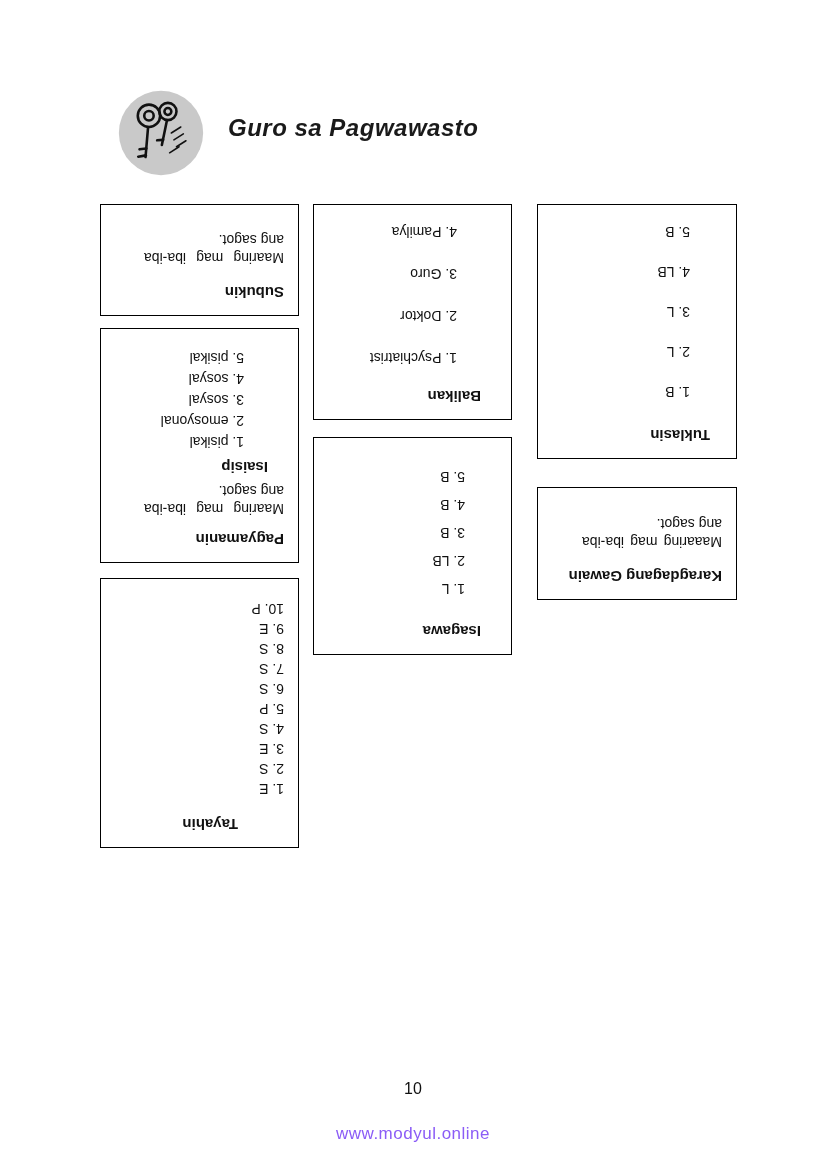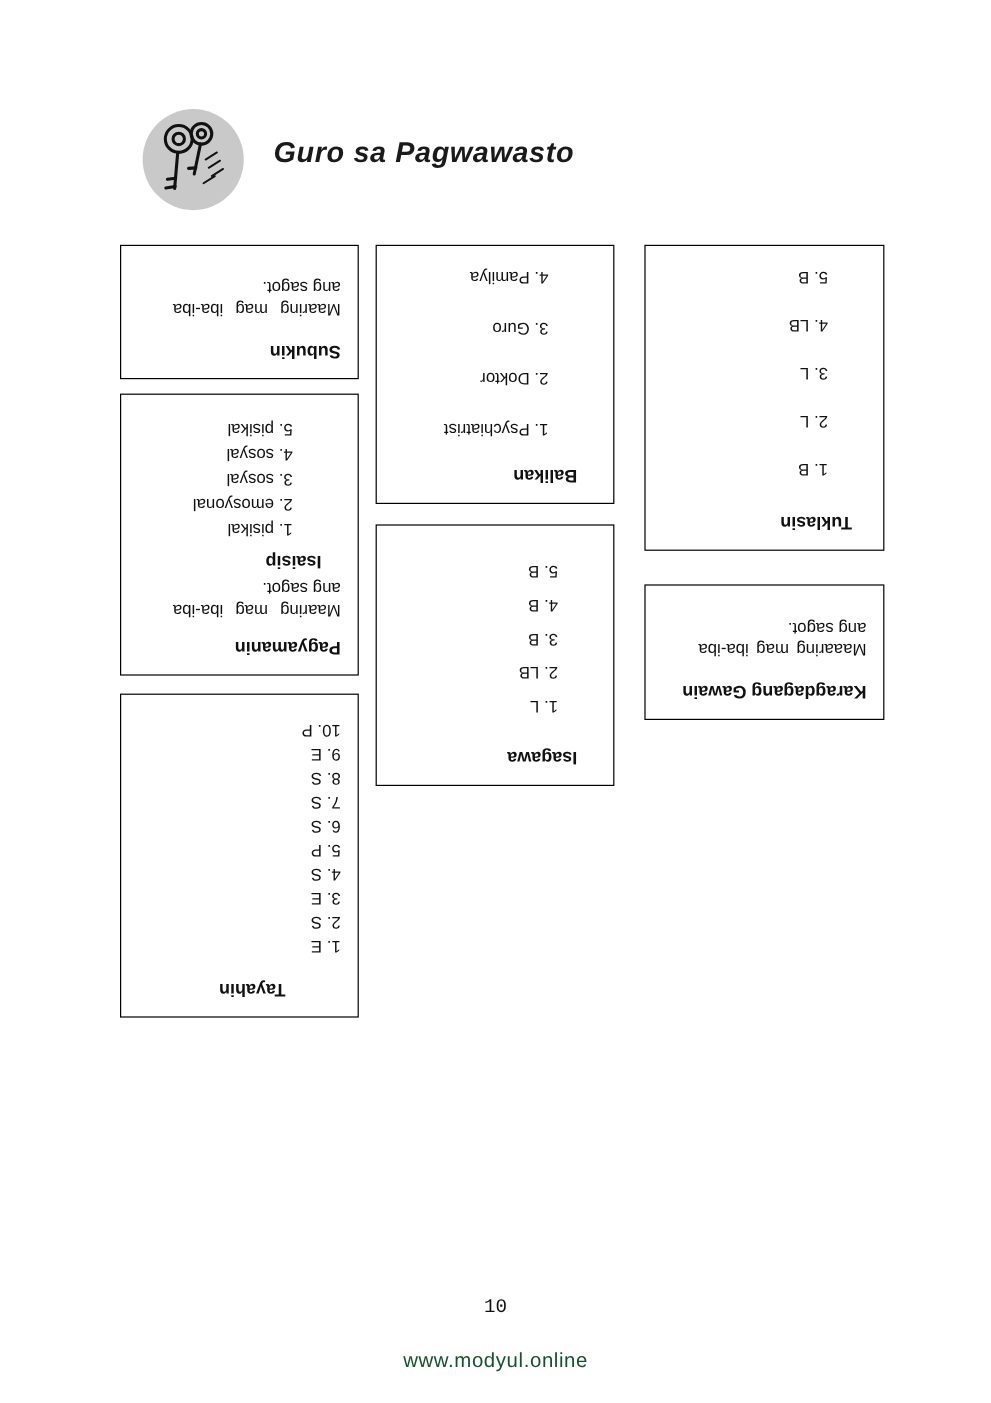--- a/index.html
+++ b/index.html
@@ -87,31 +87,31 @@
 
   .box-karagdagang { left: 537px; top: 487px; width: 200px; height: 113px; }
   .box-karagdagang .note { margin-top: 16px; }
 
   
   .page-number {
     position: absolute;
     left: 0; top: 1080px;
     width: 100%;
     text-align: center;
-    font-family: Liberation Mono, monospace;
+    font-family: Liberation Sans, sans-serif;
     font-size: 16px;
     color: #111111;
   }
   .watermark {
     position: absolute;
     left: 0; top: 1124px;
     width: 100%;
     text-align: center;
     font-size: 17px;
-    color: #14532d;
+    color: #8b5cf6;
     letter-spacing: 0.5px;
   }
 </style>
 </head>
 <body>
 
 <div class="page">
 
   <div class="header-icon">
     <svg viewBox="0 0 100 100" width="86" height="86">

